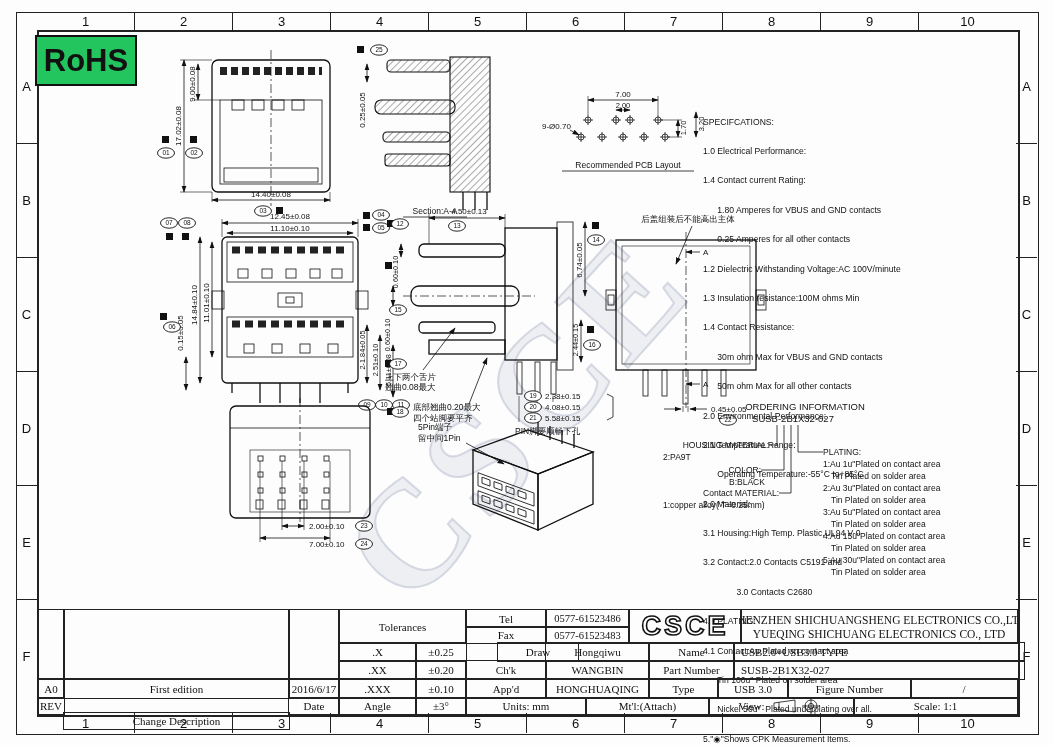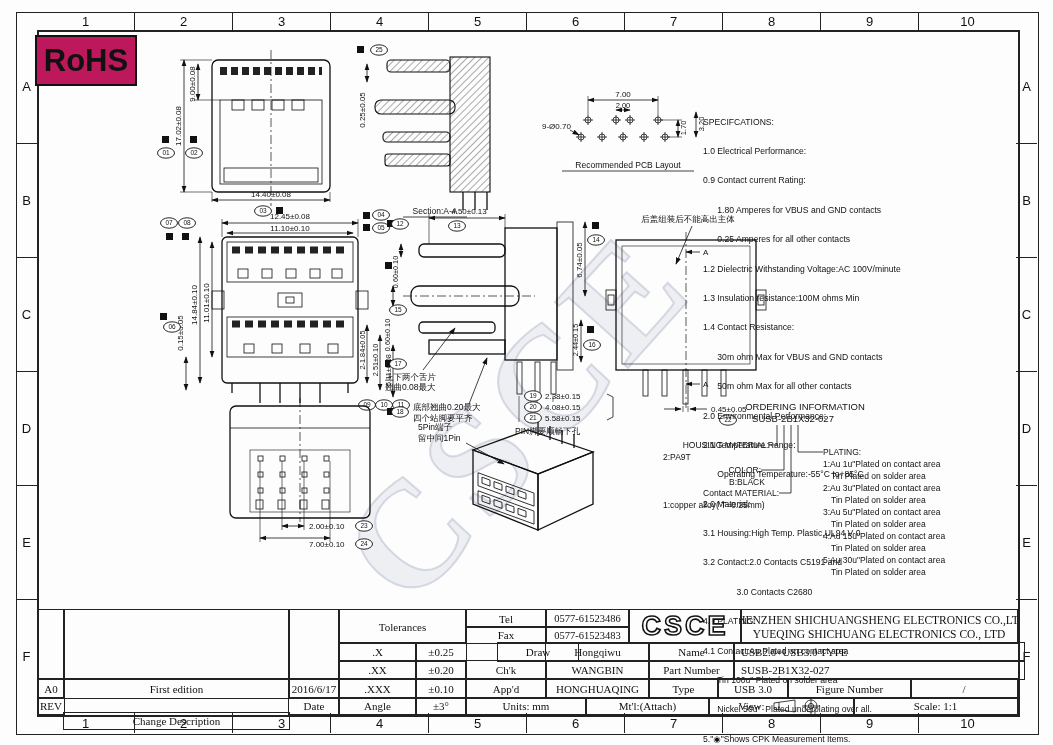--- a/index.html
+++ b/index.html
@@ -12,21 +12,21 @@
   .band{position:absolute;display:flex;}
   .band .bcell{flex:1;display:flex;align-items:center;justify-content:center;
 or               font-family:"Liberation Serif",serif;font-size:13px;}
   .band.h .bcell{border-left:1px solid #222;}
   .band.h .bcell:first-child{border-left:none;}
   .band.v{flex-direction:column;}
   .band.v .bcell{border-top:1px solid #222;}
   .band.v .bcell:first-child{border-top:none;}
   
   #rohs{border:2.5px solid #111;display:flex;align-items:center;justify-content:center;
-        font-size:31px;font-weight:bold;background:#be185d;}
+        font-size:31px;font-weight:bold;background:#22c55e;}
   
   #wm{font-size:150px;font-weight:bold;font-family:"Liberation Serif",serif;
       color:rgba(199,203,216,0.28);-webkit-text-stroke:2px rgba(185,190,208,0.55);
       transform:rotate(-48deg);letter-spacing:8px;}
   
   #specs{font-size:8.6px;line-height:9.8px;white-space:pre;}
   
   .cell{position:absolute;border:1px solid #222;display:flex;align-items:center;justify-content:center;
         font-family:"Liberation Serif",serif;font-size:11px;overflow:hidden;white-space:nowrap;}
   .cell.sm{font-size:10.5px;}
@@ -496,21 +496,21 @@
     <line class="S" x1="184" y1="32" x2="184" y2="18"></line>
       <line class="S" x1="196" y1="36" x2="196" y2="22"></line>
     <text class="n" x="40" y="18">5Pin端子</text>
     <text class="n" x="40" y="29">留中间1Pin</text>
     <line class="s" x1="88" y1="31" x2="126" y2="52" marker-end="url(#ar)"></line>
   </svg>
 
   <div class="abs" id="specs" style="left:703px;top:98px;width:308px;">
     <div>SPECIFCATIONS:</div>
     <div>1.0 Electrical Performance:</div>
-    <div>0.9 Contact current Rating:</div>
+    <div>1.4 Contact current Rating:</div>
     <div>      1.80 Amperes for VBUS and GND contacts</div>
     <div>      0.25 Amperes for all other contacts</div>
     <div>1.2 Dielectric Withstanding Voltage:AC 100V/minute</div>
     <div>1.3 Insulation resistance:100M ohms Min</div>
     <div>1.4 Contact Resistance:</div>
     <div>      30m ohm Max for VBUS and GND contacts</div>
     <div>      50m ohm Max for all other contacts</div>
     <div>2.0 Environmental Performance:</div>
     <div>2.1 Temperature Range:</div>
     <div>      Operating Temperature:-55°C to+85°C</div>

